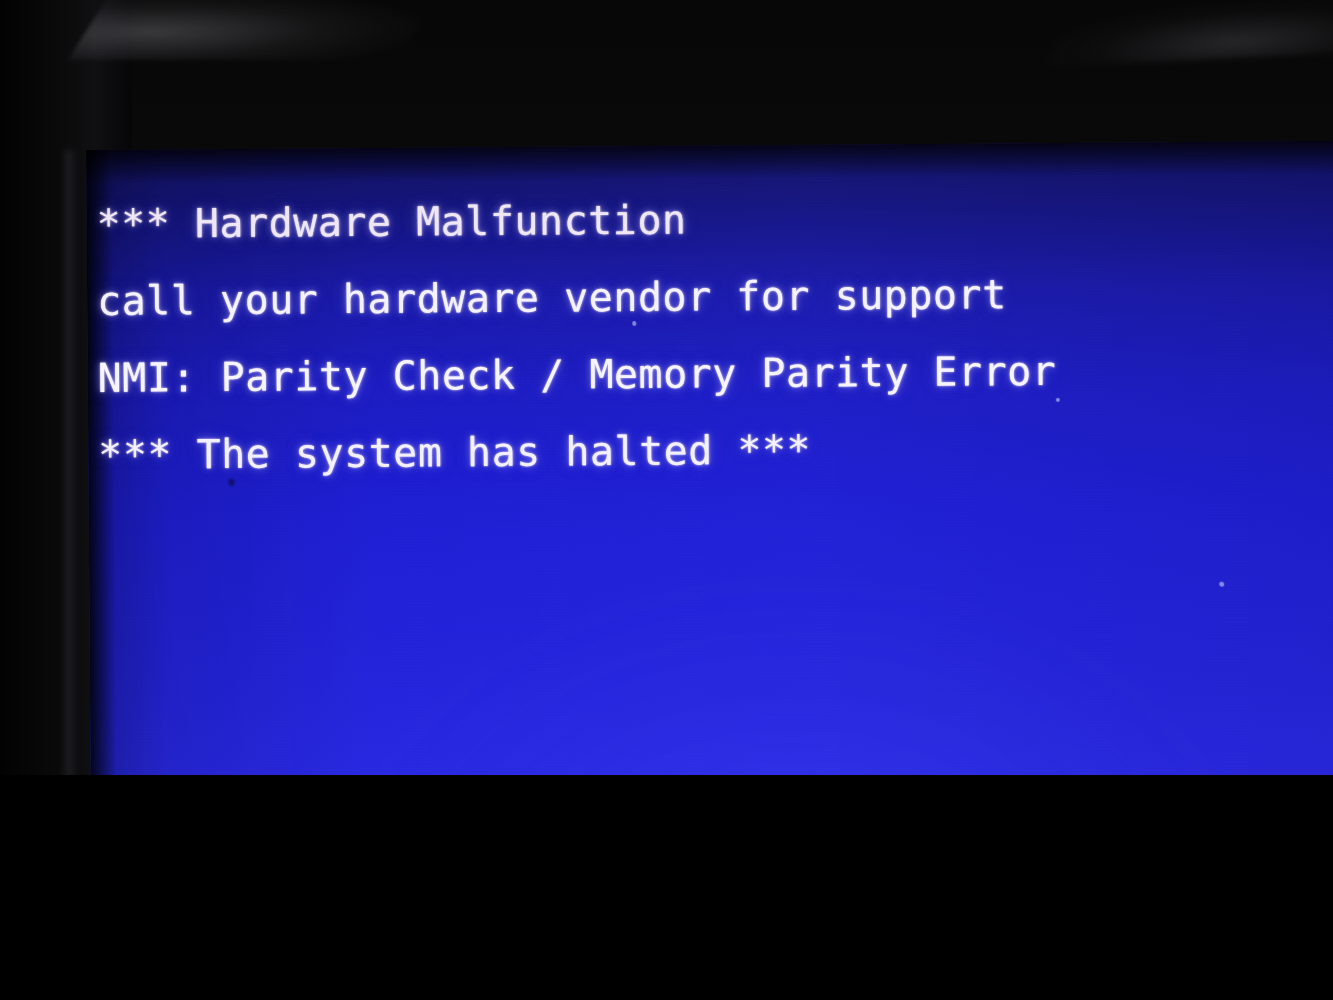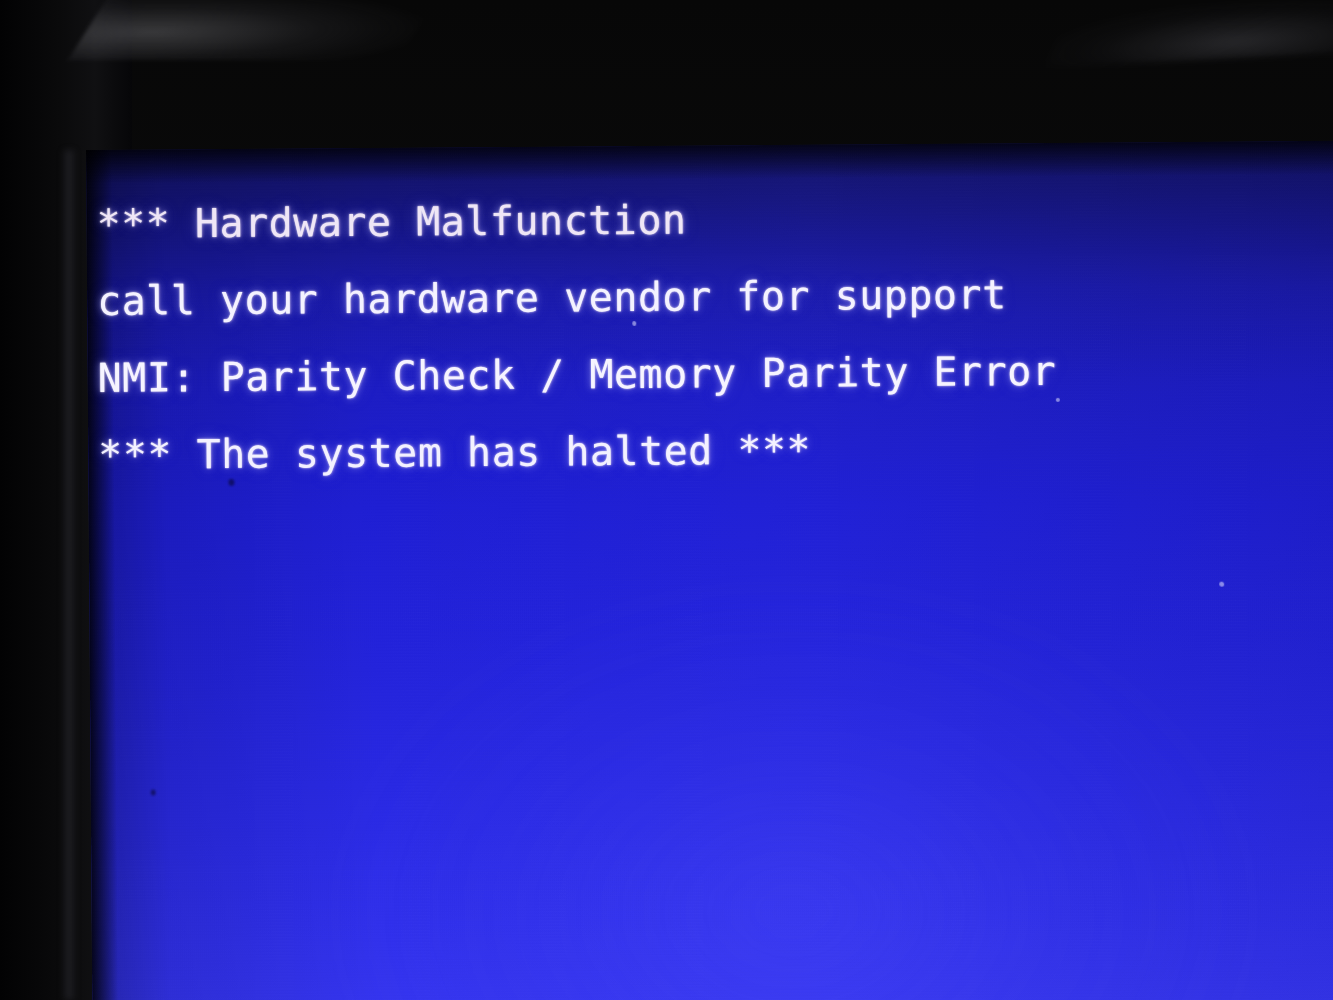--- a/index.html
+++ b/index.html
@@ -12,21 +12,21 @@
     width: 1333px;
     height: 1000px;
     overflow: hidden;
     font-family: "DejaVu Sans Mono", monospace;
   }
 
   
   #photo {
     position: relative;
     width: 1333px;
-    height: 1000px;
+    height: 775px;
     background: #0f172a;
     overflow: hidden;
   }
 
   
   .bezel {
     position: absolute;
     inset: 0;
     background:
       linear-gradient(180deg, #070707 0%, #0b0b0c 38%, #060607 60%, #030304 100%);

